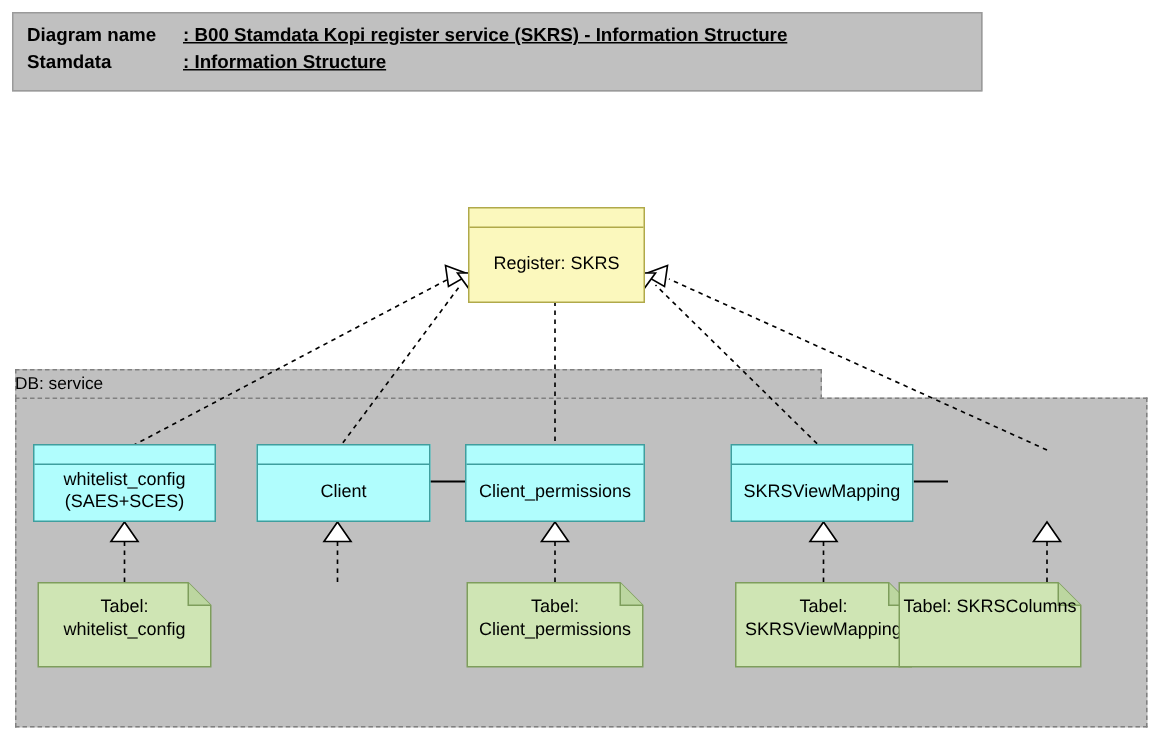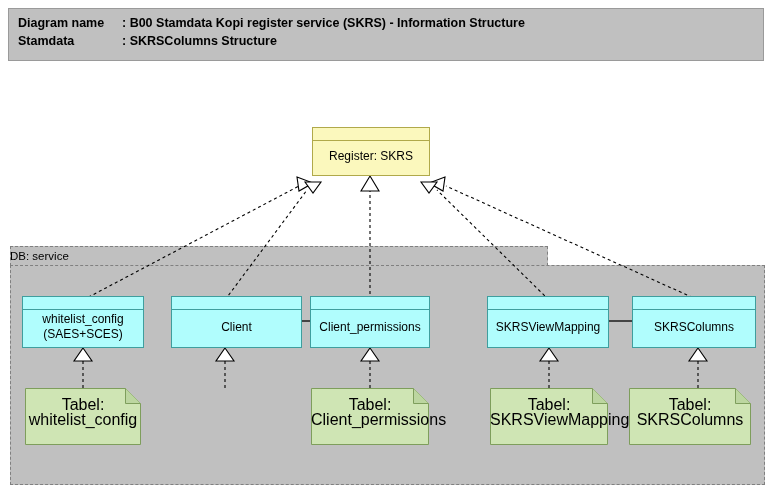--- a/index.html
+++ b/index.html
@@ -20,26 +20,27 @@
     position: absolute;
     left: 0; top: 0;
     width: 777px; height: 495px;
   }
 
   
   .title-bar {
     position: absolute;
     left: 8px;
     top: 8px;
-    width: 756px;
+    width: 647px;
     height: 53px;
     background: #c0c0c0;
     border: 1px solid #9a9a9a;
     box-sizing: border-box;
     padding: 5px 0 0 9px;
+    text-decoration: underline;
   }
   .title-line {
     font-size: 12.5px;
     font-weight: bold;
     color: #000000;
     line-height: 18px;
     white-space: pre;
   }
   .tl-label {
     display: inline-block;
@@ -130,36 +131,36 @@
     position: absolute;
     left: 0; top: 0;
     width: 100%; height: 100%;
     overflow: visible;
   }
   .note .note-text {
     position: absolute;
     left: 0; top: 0;
     width: 100%;
     text-align: center;
-    font-size: 16px;
+    font-size: 12px;
     line-height: 15px;
     color: #000000;
     padding-top: 9px;
     box-sizing: border-box;
     white-space: pre-line;
   }
 </style>
 </head>
 <body>
 
 <div id="canvas">
 
   <div class="title-bar">
     <div class="title-line"><span class="tl-label">Diagram name</span><span>: B00 Stamdata Kopi register service (SKRS) - Information Structure</span></div>
-    <div class="title-line"><span class="tl-label">Stamdata</span><span>: SKRSColumns Structure</span></div>
+    <div class="title-line"><span class="tl-label">Stamdata</span><span>: Information Structure</span></div>
   </div>
 
   <div class="group-tab"></div>
   <div class="group-tab-label">DB: service</div>
   <div class="group-body"></div>
 
   <svg id="wires" viewBox="0 0 777 495">
 
     <g stroke="#000000" stroke-width="1.1" fill="none" stroke-dasharray="3,3">
       <line x1="83" y1="300" x2="299" y2="186"></line>
@@ -191,50 +192,46 @@
     </g>
     <g stroke="#000000" stroke-width="1.1" fill="#ffffff">
       <polygon points="83,348 92,361 74,361"></polygon>
       <polygon points="225,348 234,361 216,361"></polygon>
       <polygon points="370,348 379,361 361,361"></polygon>
       <polygon points="549,348 558,361 540,361"></polygon>
       <polygon points="698,348 707,361 689,361"></polygon>
     </g>
   </svg>
 
-  <div class="node register" style="left:312px; top:127px; width:118px; height:49px;">
+  <div class="node register" style="left:312px; top:138px; width:118px; height:64px;">
     <span class="band"></span>
     <span class="caption">Register: SKRS</span>
   </div>
 
   <div class="node" style="left:22px; top:296px; width:122px; height:52px;">
     <span class="band"></span>
     <span class="caption">whitelist_config
 (SAES+SCES)</span>
   </div>
 
-  <div class="node" style="left:171px; top:296px; width:131px; height:52px;">
+  <div class="node" style="left:171px; top:296px; width:116px; height:52px;">
     <span class="band"></span>
     <span class="caption">Client</span>
   </div>
 
   <div class="node" style="left:310px; top:296px; width:120px; height:52px;">
     <span class="band"></span>
     <span class="caption">Client_permissions</span>
   </div>
 
   <div class="node" style="left:487px; top:296px; width:122px; height:52px;">
     <span class="band"></span>
     <span class="caption">SKRSViewMapping</span>
   </div>
 
-  <div class="node" style="left:632px; top:296px; width:124px; height:52px;">
-    <span class="band"></span>
-    <span class="caption">SKRSColumns</span>
-  </div>
 
   <div class="note" style="left:25px; top:388px; width:116px; height:57px;">
     <svg viewBox="0 0 116 57" preserveAspectRatio="none">
       <path d="M0.5,0.5 H100.5 L115.5,15.5 V56.5 H0.5 Z" fill="#cfe5b4" stroke="#7e9e5c" stroke-width="1"></path>
       <path d="M100.5,0.5 V15.5 H115.5" fill="#bcd6a0" stroke="#7e9e5c" stroke-width="1"></path>
     </svg>
     <div class="note-text">Tabel:
 whitelist_config</div>
   </div>
 
@@ -250,21 +247,21 @@
 
   <div class="note" style="left:490px; top:388px; width:118px; height:57px;">
     <svg viewBox="0 0 118 57" preserveAspectRatio="none">
       <path d="M0.5,0.5 H102.5 L117.5,15.5 V56.5 H0.5 Z" fill="#cfe5b4" stroke="#7e9e5c" stroke-width="1"></path>
       <path d="M102.5,0.5 V15.5 H117.5" fill="#bcd6a0" stroke="#7e9e5c" stroke-width="1"></path>
     </svg>
     <div class="note-text">Tabel:
 SKRSViewMapping</div>
   </div>
 
-  <div class="note" style="left:629px; top:388px; width:122px; height:57px;">
+  <div class="note" style="left:599px; top:388px; width:122px; height:57px;">
     <svg viewBox="0 0 122 57" preserveAspectRatio="none">
       <path d="M0.5,0.5 H106.5 L121.5,15.5 V56.5 H0.5 Z" fill="#cfe5b4" stroke="#7e9e5c" stroke-width="1"></path>
       <path d="M106.5,0.5 V15.5 H121.5" fill="#bcd6a0" stroke="#7e9e5c" stroke-width="1"></path>
     </svg>
     <div class="note-text">Tabel: SKRSColumns</div>
   </div>
 
 </div>
 
 </body></html>

